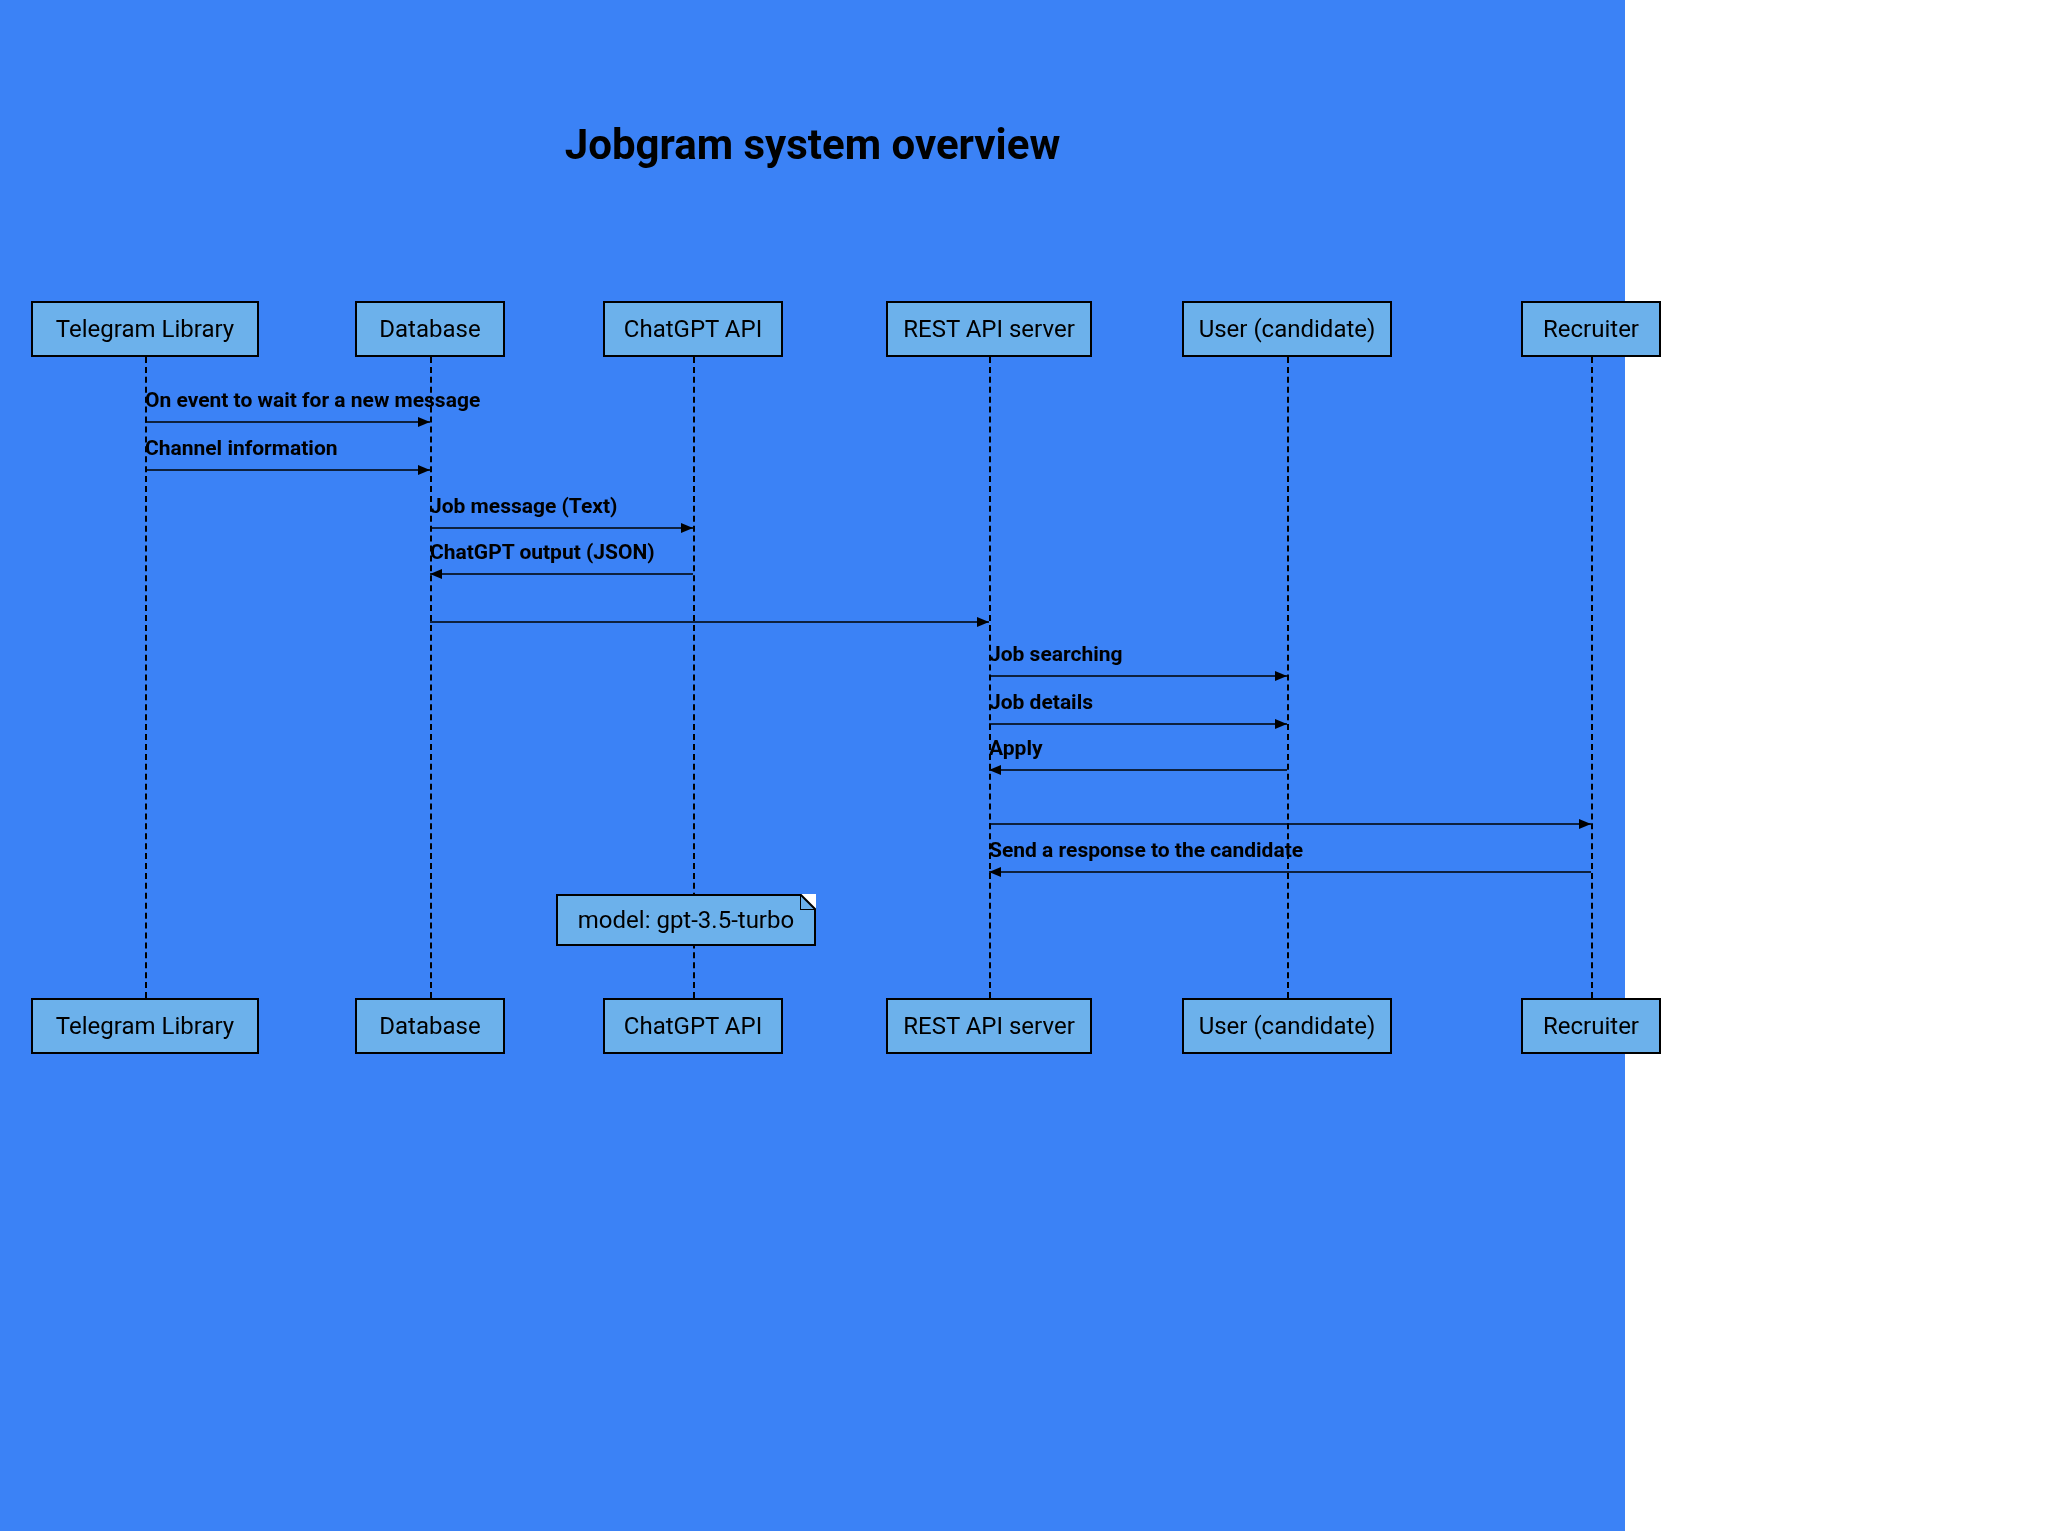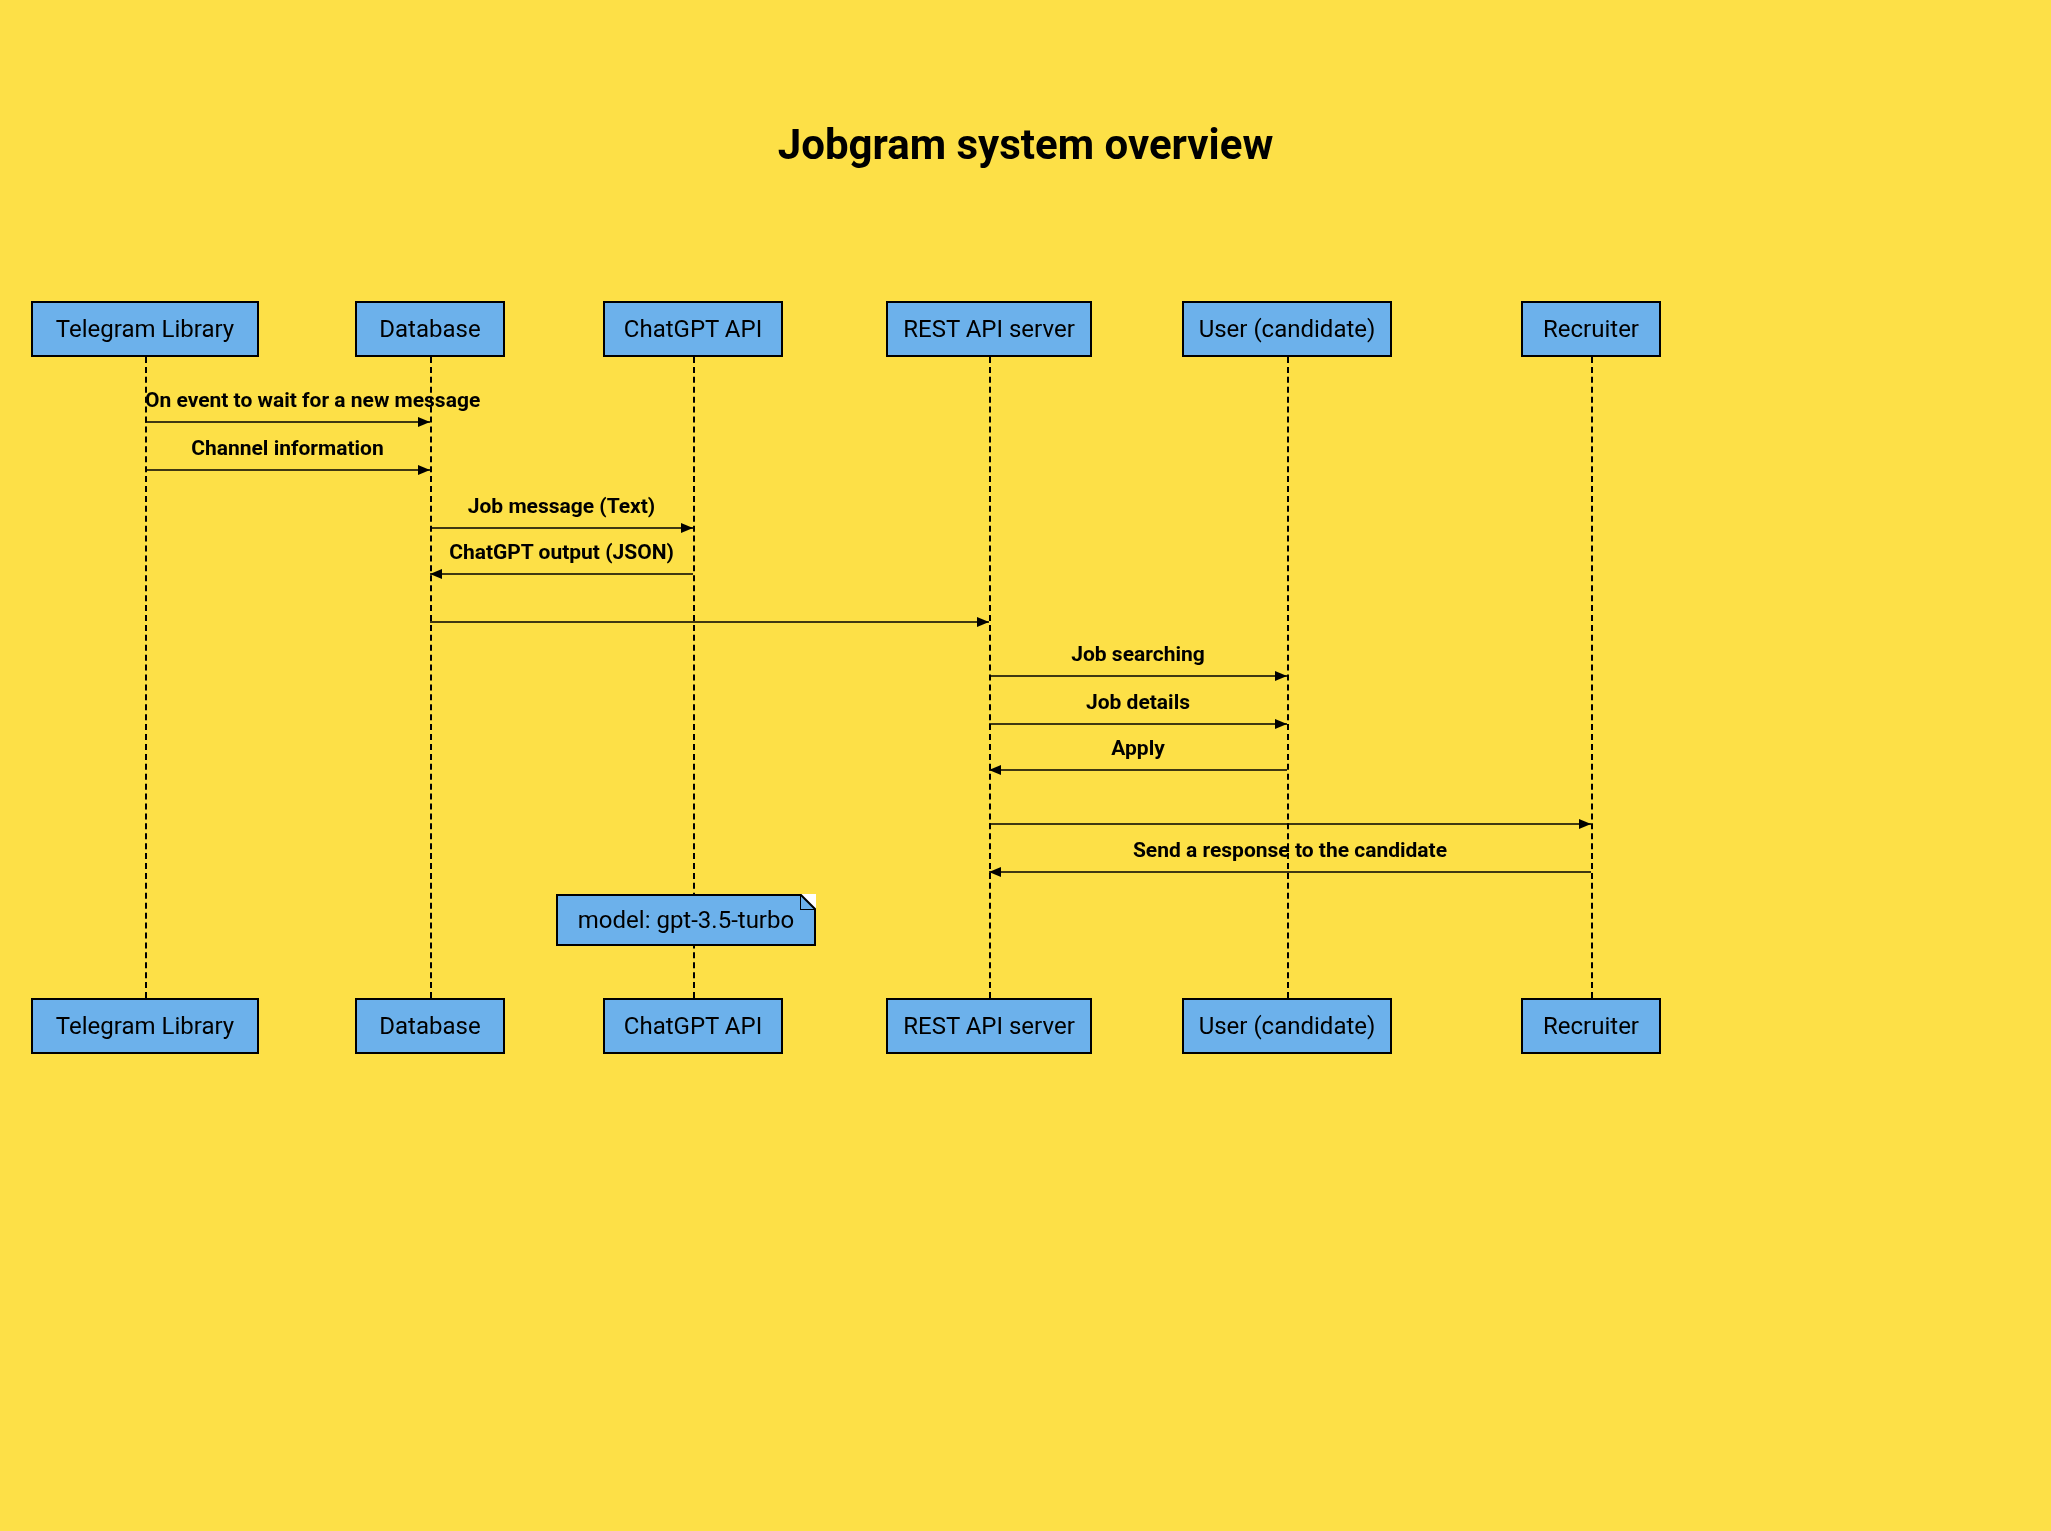--- a/index.html
+++ b/index.html
@@ -3,23 +3,23 @@
 <meta charset="utf-8">
 <style>
   html, body {
     margin: 0;
     padding: 0;
     background: #ffffff;
     font-family: -apple-system, BlinkMacSystemFont, "Segoe UI", Roboto, "Helvetica Neue", Arial, sans-serif;
   }
   .canvas {
     position: relative;
-    width: 2051px;
+    width: 1625px;
     height: 1531px;
-    background: #fde047;
+    background: #3b82f6;
   }
   .title {
     position: absolute;
     width: 100%;
     text-align: center;
     font-weight: 700;
     font-size: 42px;
     color: #000;
   }
   .actor-box {
@@ -40,21 +40,20 @@
     border-left: 2px dashed #000;
     width: 0;
   }
   .message {
     position: absolute;
     height: 28px;
   }
   .message .label {
     position: absolute;
     width: 100%;
-    text-align: center;
     font-weight: 700;
     font-size: 21px;
     color: #000;
     top: -28px;
     white-space: nowrap;
   }
   .message svg {
     position: absolute;
     left: 0;
     top: 0;

